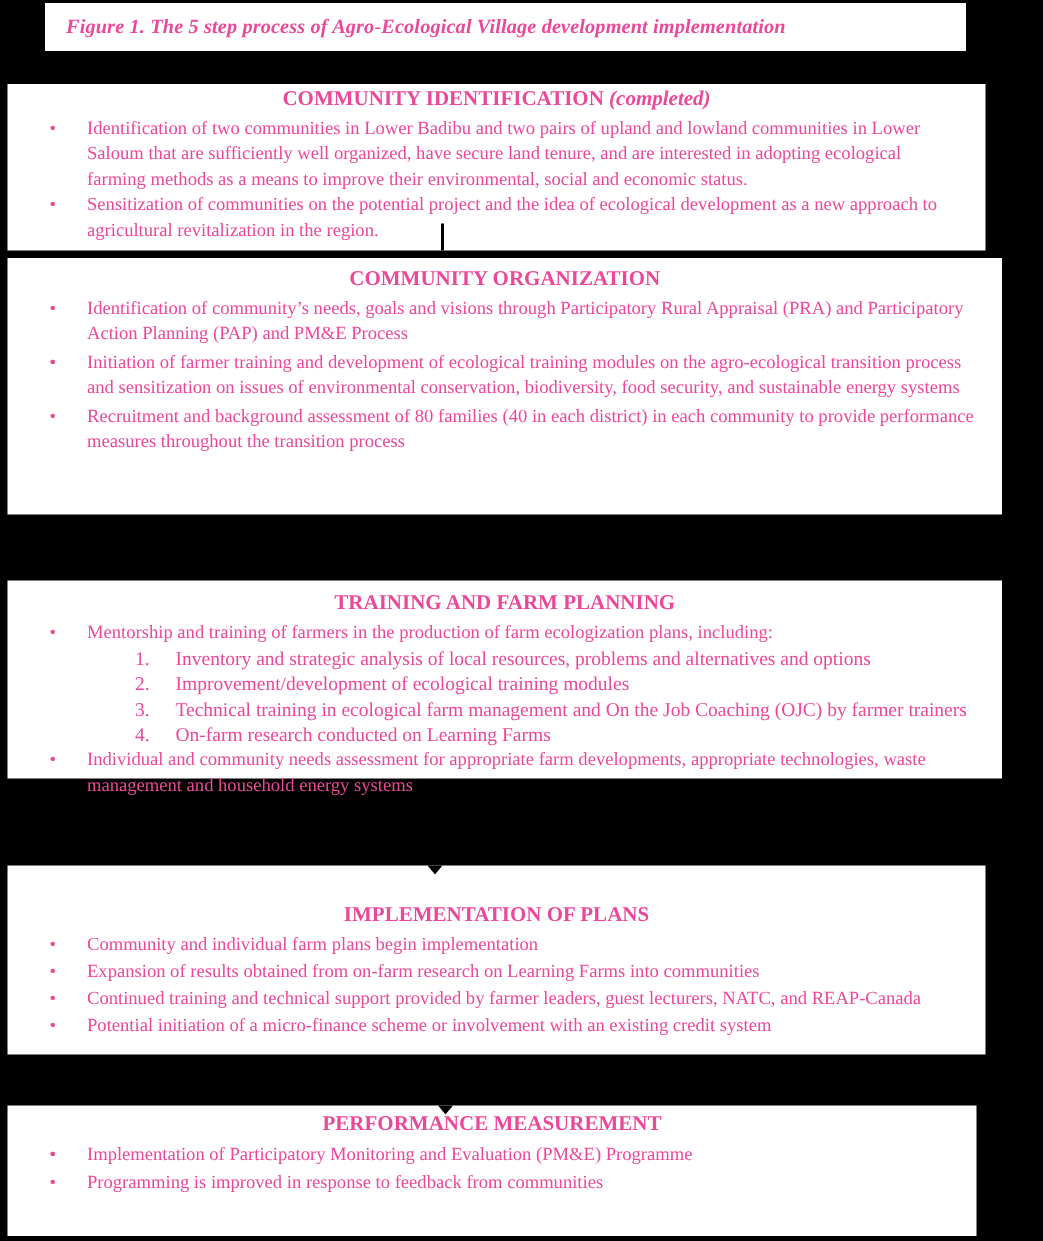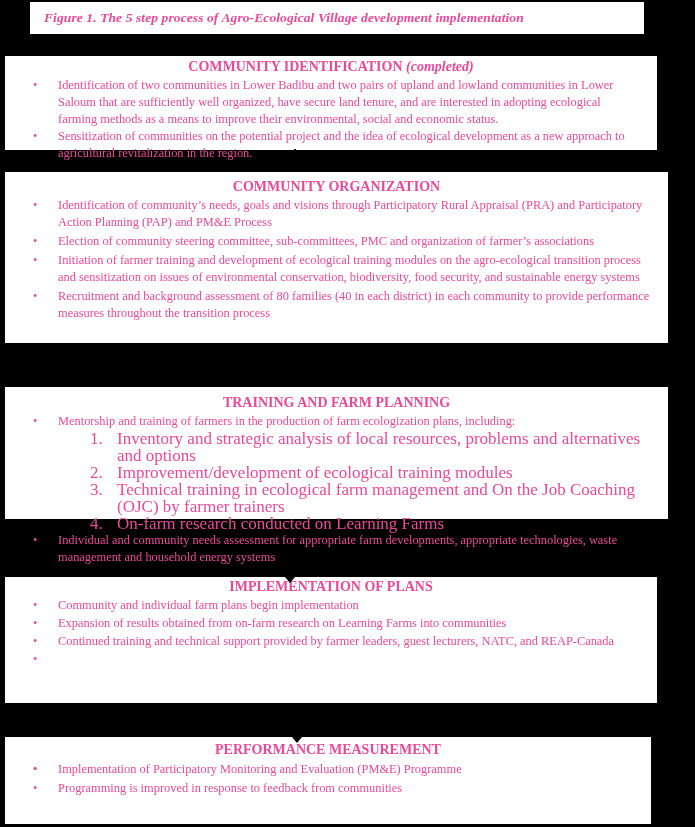--- a/index.html
+++ b/index.html
@@ -8,28 +8,28 @@
   .whitebox{position:absolute;left:5px;background:#fff;box-sizing:border-box;}
   .title-box{position:absolute;left:30px;top:2px;width:614px;height:32px;background:#fff;
              box-sizing:border-box;display:flex;align-items:center;padding-left:14px;}
   .title-text{font-size:13.5px;font-weight:bold;font-style:italic;letter-spacing:.1px;}
   .step-heading{text-align:center;font-weight:bold;font-size:14px;line-height:18px;}
   .step-heading .suffix{font-style:italic;}
   ul.bullets{list-style:none;margin:1px 0 0 0;padding:0;}
   ul.bullets > li{position:relative;padding:0 14px 0 53px;font-size:12.4px;line-height:17px;}
   .bmark{position:absolute;left:28px;top:0;font-size:12.4px;line-height:17px;}
   ol.numlist{list-style:none;margin:0;padding:0;counter-reset:ni;}
-  ol.numlist > li{position:relative;padding-left:59px;counter-increment:ni;font-size:17px;line-height:17px;}
+  ol.numlist > li{position:relative;padding-left:59px;counter-increment:ni;font-size:13px;line-height:17px;}
   ol.numlist > li::before{content:counter(ni) ".";position:absolute;left:32px;}
   
-  .b1{top:56px;width:652px;height:94px;padding-top:2px;}
+  .b1{top:56px;width:652px;height:111px;padding-top:2px;}
   .b2{top:172px;width:663px;height:171px;padding-top:6px;}
   .b2 ul.bullets > li{margin-bottom:2px;}
   .b3{top:387px;width:663px;height:132px;padding-top:7px;}
-  .b4{top:577px;width:652px;height:126px;padding-top:1px;}
+  .b4{top:577px;width:652px;height:126px;padding-top:25px;}
   .b4 ul.bullets > li{margin-bottom:1px;}
   .b5{top:737px;width:646px;height:87px;padding-top:4px;}
   .b5 ul.bullets > li{margin-bottom:2px;}
   
   .conn-line{position:absolute;width:2px;background:#000;}
   .conn-arrow{position:absolute;width:0;height:0;border-left:5px solid transparent;
               border-right:5px solid transparent;border-top:6px solid #000;}
 </style>
 </head>
 <body>
@@ -45,21 +45,21 @@
     <ul class="bullets">
       <li><span class="bmark">•</span><span>Identification of two communities in Lower Badibu and two pairs of upland and lowland communities in Lower Saloum that are sufficiently well organized, have secure land tenure, and are interested in adopting ecological farming methods as a means to improve their environmental, social and economic status.</span></li>
       <li><span class="bmark">•</span><span>Sensitization of communities on the potential project and the idea of ecological development as a new approach to agricultural revitalization in the region.</span></li>
     </ul>
   </div>
 
   <div class="whitebox b2">
     <div class="step-heading"><span>COMMUNITY ORGANIZATION</span></div>
     <ul class="bullets">
       <li><span class="bmark">•</span><span>Identification of community’s needs, goals and visions through Participatory Rural Appraisal (PRA) and Participatory Action Planning (PAP)  and PM&amp;E Process</span></li>
-      <li><span class="bmark">•</span><span>Election of community steering committee, sub-committees, PMC and organization of farmer’s associations</span></li>
+      <li><span class="bmark">•</span></li>
       <li><span class="bmark">•</span><span>Initiation of farmer training and development of ecological training modules on the agro-ecological transition process and sensitization on issues of environmental conservation, biodiversity, food security, and sustainable energy systems</span></li>
       <li><span class="bmark">•</span><span>Recruitment and background assessment of 80 families (40 in each district) in each community to provide performance measures throughout the transition process</span></li>
     </ul>
   </div>
 
   <div class="whitebox b3">
     <div class="step-heading"><span>TRAINING AND FARM PLANNING</span></div>
     <ul class="bullets">
       <li><span class="bmark">•</span><span>Mentorship and training of farmers in the production of farm ecologization plans, including:</span>
         <ol class="numlist">
@@ -72,21 +72,21 @@
       <li><span class="bmark">•</span><span>Individual and community needs assessment for appropriate farm developments, appropriate technologies, waste management and household energy systems</span></li>
     </ul>
   </div>
 
   <div class="whitebox b4">
     <div class="step-heading"><span>IMPLEMENTATION OF PLANS</span></div>
     <ul class="bullets">
       <li><span class="bmark">•</span><span>Community and individual farm plans begin implementation</span></li>
       <li><span class="bmark">•</span><span>Expansion of results obtained from on-farm research on Learning Farms into communities</span></li>
       <li><span class="bmark">•</span><span>Continued training and technical support provided by farmer leaders, guest lecturers, NATC, and REAP-Canada</span></li>
-      <li><span class="bmark">•</span></li>
+      <li><span class="bmark">•</span><span>Potential initiation of a micro-finance scheme or involvement with an existing credit system</span></li>
     </ul>
   </div>
 
   <div class="whitebox b5">
     <div class="step-heading"><span>PERFORMANCE MEASUREMENT</span></div>
     <ul class="bullets">
       <li><span class="bmark">•</span></li>
       <li><span class="bmark">•</span><span>Implementation of Participatory Monitoring and Evaluation (PM&amp;E) Programme</span></li>
       <li><span class="bmark">•</span><span>Programming is improved in response to feedback from communities</span></li>
     </ul>

